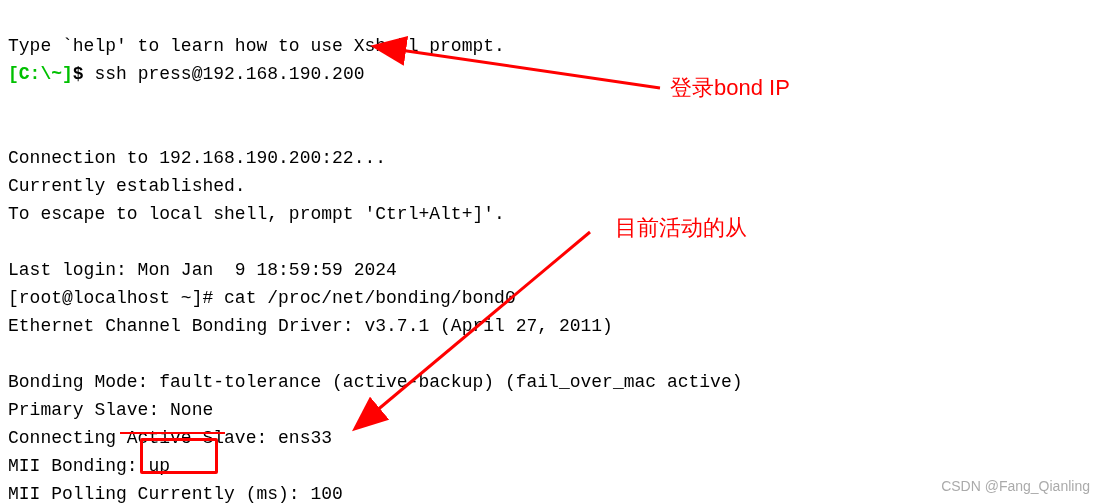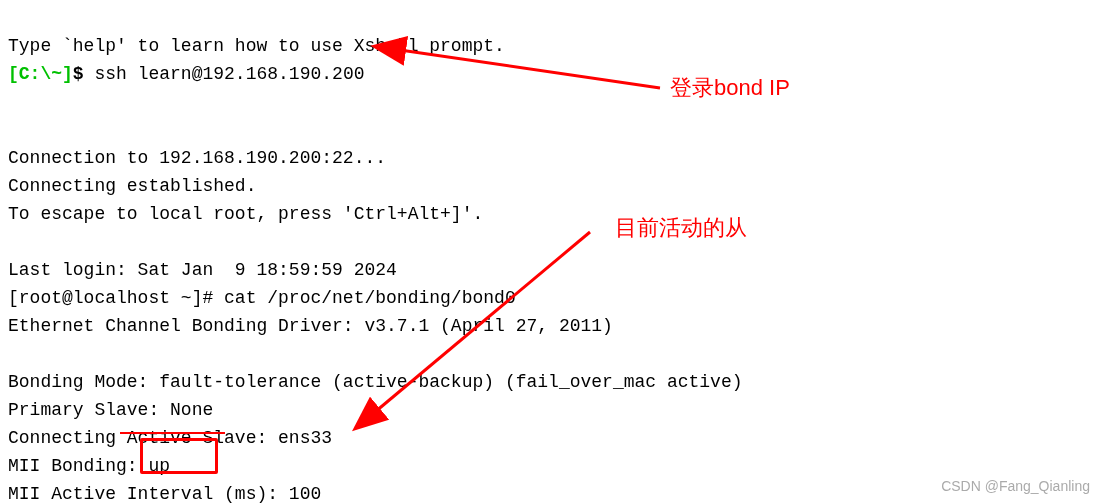--- a/index.html
+++ b/index.html
@@ -61,36 +61,36 @@
       top: 0;
       left: 0;
       pointer-events: none;
     }
   </style>
 </head>
 <body>
 
 <div class="term">
 <span>Type `help' to learn how to use Xshell prompt.</span>
-<span class="green">[C:\~]</span><span class="dollar">$</span> <span>ssh learn@192.168.190.200</span>
+<span class="green">[C:\~]</span><span class="dollar">$</span> <span>ssh press@192.168.190.200</span>
 <span></span>
 <span></span>
 <span>Connection to 192.168.190.200:22...</span>
-<span>Connecting established.</span>
-<span>To escape to local root, press 'Ctrl+Alt+]'.</span>
+<span>Currently established.</span>
+<span>To escape to local shell, prompt 'Ctrl+Alt+]'.</span>
 <span></span>
-<span>Last login: Sat Jan  9 18:59:59 2024</span>
+<span>Last login: Mon Jan  9 18:59:59 2024</span>
 <span>[root@localhost ~]# cat /proc/net/bonding/bond0</span>
 <span>Ethernet Channel Bonding Driver: v3.7.1 (April 27, 2011)</span>
 <span></span>
 <span>Bonding Mode: fault-tolerance (active-backup) (fail_over_mac active)</span>
 <span>Primary Slave: None</span>
 <span>Connecting Active Slave: ens33</span>
 <span>MII Bonding: up</span>
-<span>MII Active Interval (ms): 100</span>
+<span>MII Polling Currently (ms): 100</span>
 </div>
 
 <div class="anno" style="left:670px; top:74px;">登录bond IP</div>
 <div class="anno" style="left:595px; top:214px;margin-left:20px;">目前活动的从</div>
 
 <div class="redbox" style="left:140px; top:438px; width:72px; height:30px;"></div>
 
 <div class="strike" style="left:120px; top:432px; width:105px;"></div>
 
 <svg class="overlay" width="1102" height="504">

